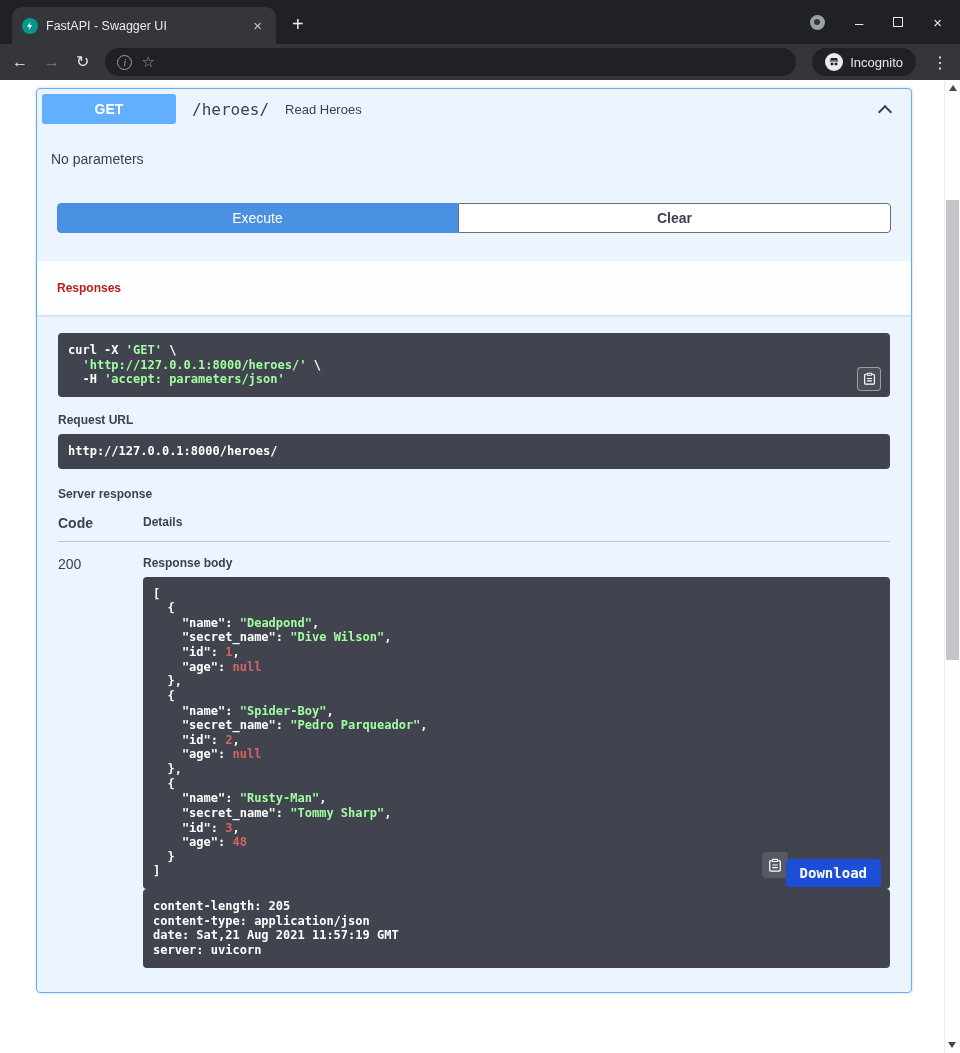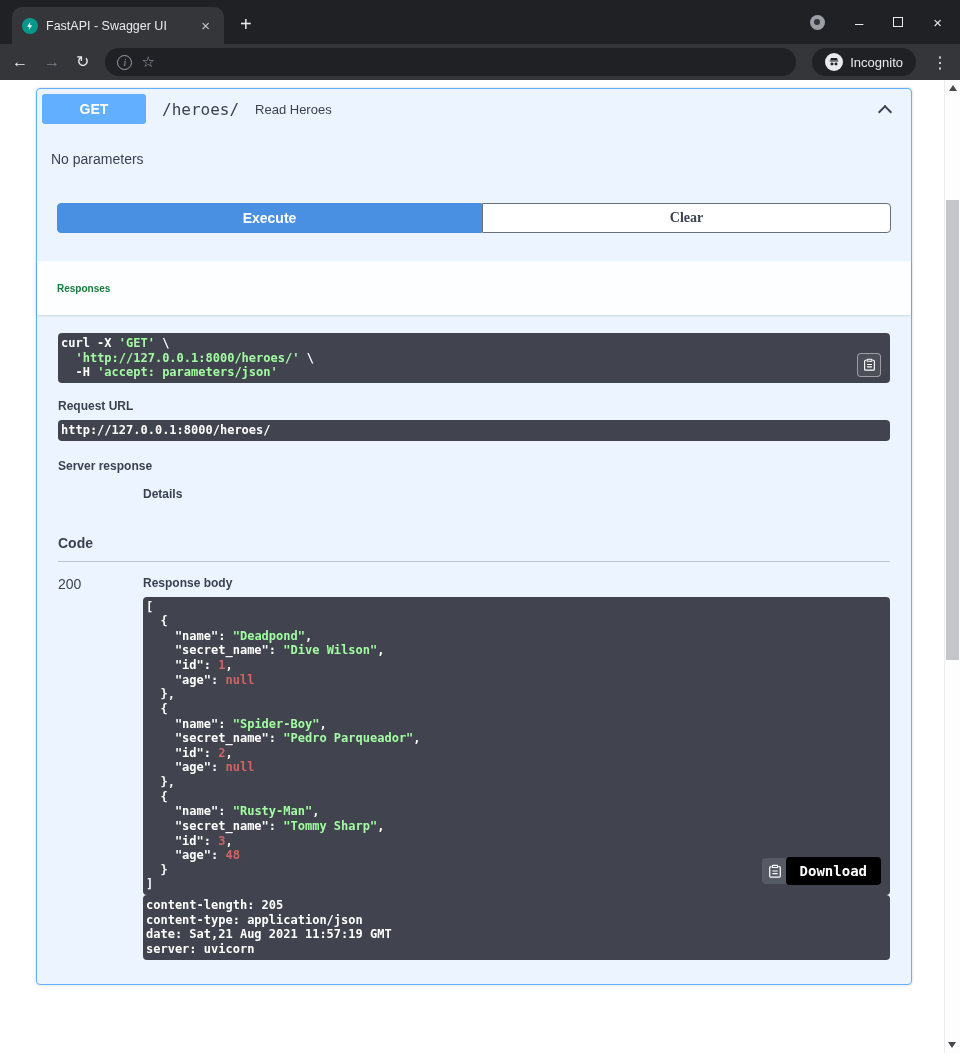--- a/index.html
+++ b/index.html
@@ -1,21 +1,21 @@
 <!DOCTYPE html>
 <html><head>
 <meta charset="utf-8">
 <style>
   * { margin:0; padding:0; box-sizing:border-box; }
   html,body { width:960px; height:1053px; overflow:hidden; }
   body { font-family:"Liberation Sans",sans-serif; background:#fff; position:relative; }
 
   
   .titlebar { height:44px; background:#202124; display:flex; align-items:flex-end; position:relative; }
-  .tab { width:212px; height:37px; background:#35363a; border-radius:10px 10px 0 0; margin-left:12px;
+  .tab { width:264px; height:37px; background:#35363a; border-radius:10px 10px 0 0; margin-left:12px;
          display:flex; align-items:center; padding:0 10px; gap:8px; }
   .tab-favicon { width:16px; height:16px; border-radius:50%; background:#05988a; display:flex;
                  align-items:center; justify-content:center; flex:none; }
   .tab-title { flex:1; color:#e8eaed; font-size:12.5px; white-space:nowrap; overflow:hidden; }
   .tab-close { color:#c6c8cc; font-size:15px; line-height:1; padding:2px 4px; border-radius:50%; }
   .new-tab { color:#e8eaed; font-size:20px; font-weight:300; margin:0 0 8px 16px; }
   .win-controls { margin-left:auto; display:flex; align-items:center; gap:30px; padding:0 18px;
                   height:44px; align-self:flex-start; }
   .circle-btn { width:15px; height:15px; border-radius:50%; background:#9aa0a6; display:flex;
                 align-items:center; justify-content:center; }
@@ -49,64 +49,64 @@
   .sb-up { border-bottom:6px solid #47494d; }
   .sb-down { border-top:6px solid #47494d; position:absolute; bottom:0; left:3px; }
   .sb-thumb { position:absolute; top:120px; left:1px; right:1px; height:460px; background:#c4c6ca; }
 
   
   .swagger { padding:8px 32px 0 36px; }
   .opblock { border:1px solid #61affe; border-radius:4px; background:rgba(97,175,254,.12);
              box-shadow:0 0 3px rgba(0,0,0,.19); }
   .opblock-summary { display:flex; align-items:center; padding:5px; gap:10px; }
   .method-badge { background:#61affe; color:#fff; font-weight:700; font-size:14px; border-radius:3px;
-                  width:104px; text-align:center; padding:7px 0; flex:none; }
+                  width:134px; text-align:center; padding:7px 0; flex:none; }
   .op-path { font-family:"DejaVu Sans Mono",monospace; font-size:16px; font-weight:400; color:#3b4151;
              padding:0 6px; }
   .op-summary { flex:1; font-size:13px; color:#3b4151; }
   .chevron-up { width:10px; height:10px; border-top:2px solid #3b4151; border-right:2px solid #3b4151;
                 transform:rotate(-45deg); margin:6px 16px 0 0; }
 
   .section-header { display:flex; align-items:center; justify-content:space-between;
                     background:rgba(255,255,255,.85); padding:8px 20px; min-height:54px;
                     box-shadow:0 1px 2px rgba(0,0,0,.12); }
   .param-tab { font-size:14px; font-weight:700; color:#3b4151; border-bottom:4px solid #61affe;
                padding:10px 2px 11px; margin-bottom:-10px; }
-  .resp-title { font-size:10px; font-weight:700; color:#15803d; }
+  .resp-title { font-size:12px; font-weight:700; color:#b91c1c; }
   .cancel-btn { border:2px solid #ff6060; color:#ff6060; background:transparent; border-radius:4px;
                 font-weight:700; font-size:14px; padding:6px 20px; font-family:inherit; }
 
   .params-body { padding:22px 14px 36px; font-size:14px; color:#3b4151; }
   .execute-row { display:flex; padding:0 20px 28px; }
-  .btn-execute { flex:1; background:#4990e2; border:1px solid #4990e2; color:#fff; font-weight:700;
-                 font-size:14px; padding:6px 8px; border-radius:4px 0 0 4px; font-family:inherit; }
+  .btn-execute { flex:1; background:#4990e2; border:1px solid #4990e2; color:#fff; font-weight:400;
+                 font-size:14px; padding:6px 0; border-radius:4px 0 0 4px; font-family:inherit; }
   .btn-clear { flex:1; background:#fff; border:1px solid #6b6f76; color:#3b4151; font-weight:700;
-               font-size:14px; padding:6px 0; border-radius:0 4px 4px 0; font-family:Liberation Serif, serif; }
+               font-size:14px; padding:6px 16px; border-radius:0 4px 4px 0; font-family:Liberation Sans, sans-serif; }
 
   .responses-inner { padding:18px 21px 24px; }
   .block-label { font-size:12px; font-weight:700; color:#3b4151; margin:0 0 7px; }
-  .code-block { background:#41444e; border-radius:4px; padding:3px; font-family:"DejaVu Sans Mono",monospace;
+  .code-block { background:#41444e; border-radius:4px; padding:10px; font-family:"DejaVu Sans Mono",monospace;
                 font-size:12px; line-height:1.22; color:#fff; position:relative; font-weight:700; }
   .code-line { white-space:pre; }
   .tok-p { color:#ffffff; }
   .tok-s { color:#a2fca2; }
   .tok-n { color:#d36363; }
   .spacer-15 { height:16px; }
 
   .copy-btn { position:absolute; right:9px; bottom:6px; width:24px; height:24px; border-radius:4px;
               border:1px solid rgba(255,255,255,.45); background:rgba(255,255,255,.06);
               display:flex; align-items:center; justify-content:center; }
   .copy-btn.boxed { width:26px; height:26px; background:#565a64; border:none; bottom:11px; right:102px; }
-  .download-btn { position:absolute; right:9px; bottom:10px; background:#000000; color:#fff;
+  .download-btn { position:absolute; right:9px; bottom:2px; background:#1d4ed8; color:#fff;
                   border:none; border-radius:4px; font-weight:700; font-size:14px; padding:6px 14px;
                   font-family:inherit; }
 
   .server-label { font-size:12px; font-weight:700; color:#3b4151; margin:18px 0 14px; }
   .resp-head { display:flex; border-bottom:1px solid rgba(59,65,81,.25); padding-bottom:10px; }
-  .col-code { width:85px; font-size:14px; font-weight:600; color:#3b4151;margin-top:48px; }
+  .col-code { width:85px; font-size:14px; font-weight:600; color:#3b4151; }
   .col-details { font-size:12px; font-weight:700; color:#3b4151; }
   .resp-row { display:flex; padding-top:14px; }
   .row-code { width:85px; font-size:14px; color:#3b4151; }
   .row-details { flex:1; min-width:0; }
   .pre-text { white-space:pre; }
 </style>
 </head>
 <body>
 
 <div class="titlebar">

